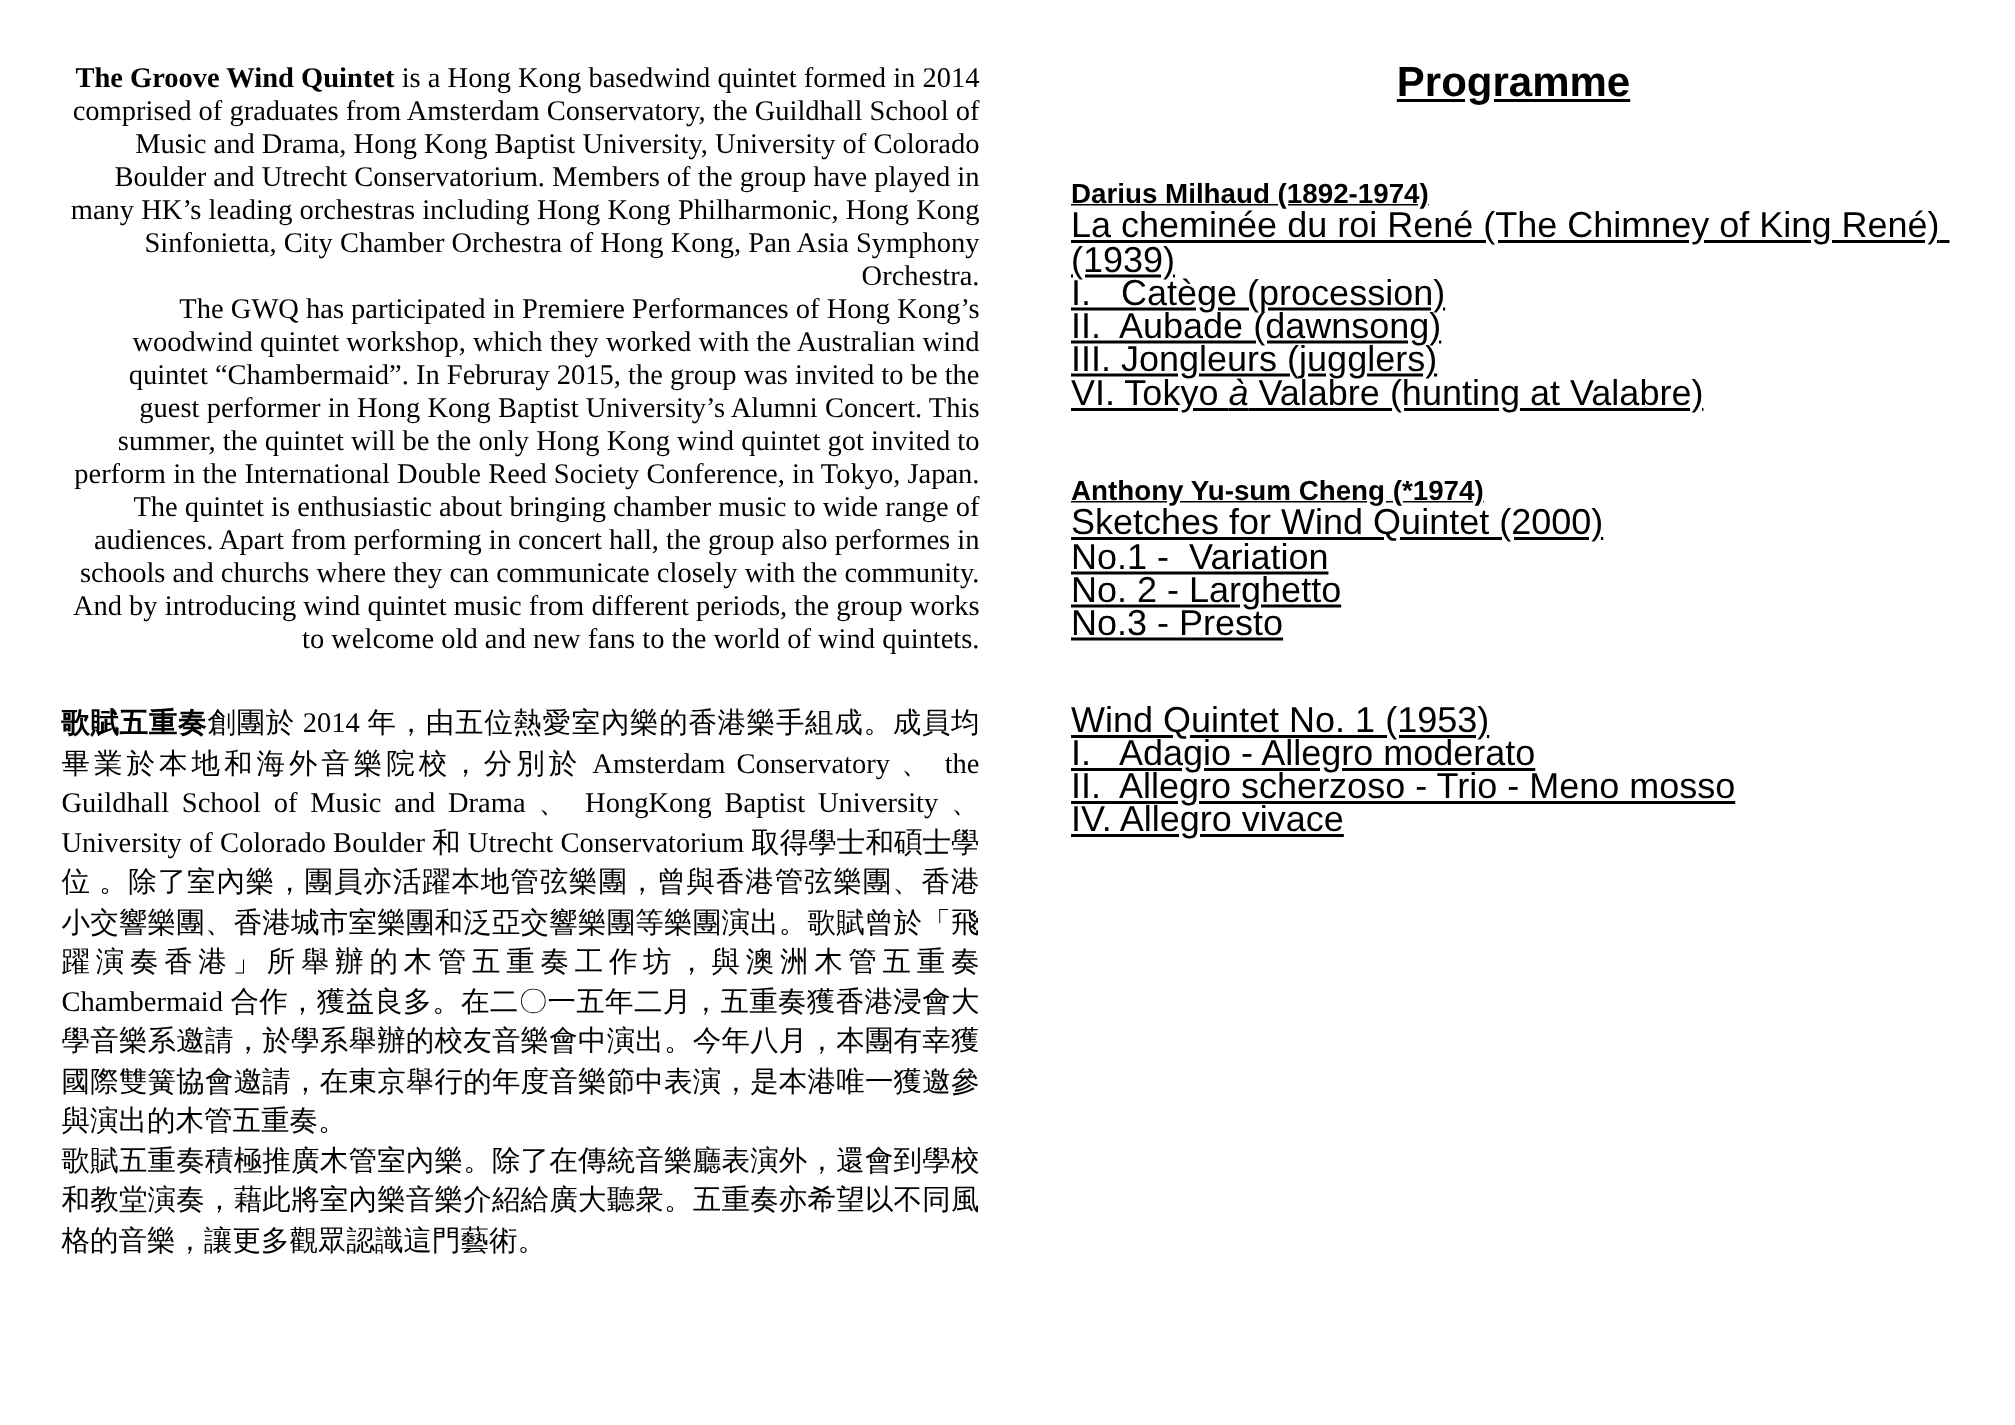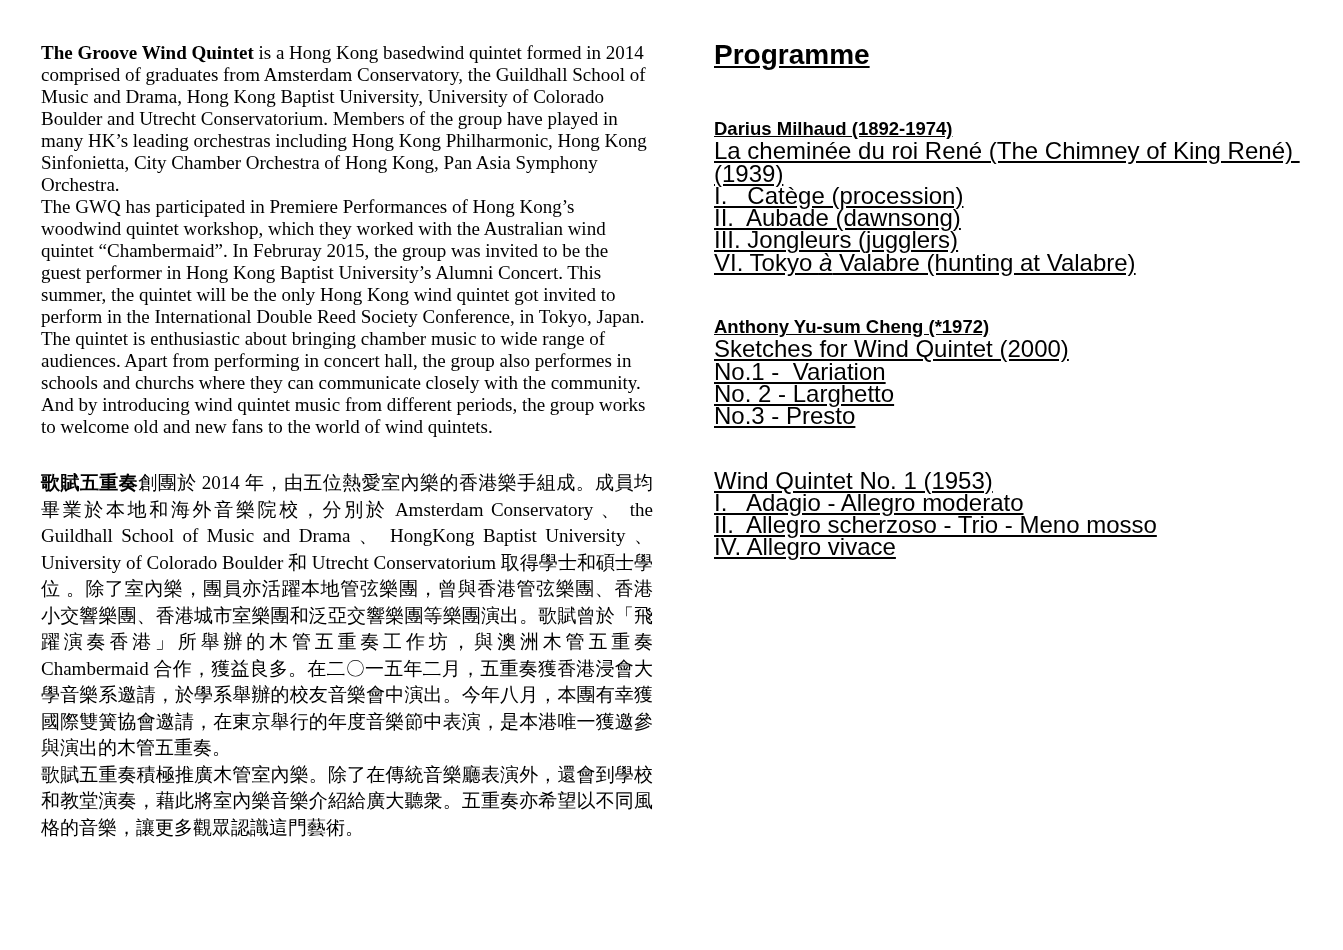--- a/index.html
+++ b/index.html
@@ -16,20 +16,21 @@
     position: absolute;
     left: 41px;
     top: 42px;
     width: 612px;
   }
   .para { margin: 0; }
   .en {
     font-family: "Liberation Serif", serif;
     font-size: 19px;
     line-height: 22px;
+    text-align: right;
   }
   .cn-block { margin-top: 32px; }
   .cn {
     font-family: "Liberation Serif", serif;
     font-size: 19px;
     line-height: 26.5px;
     text-align: justify;
   }
   .cn b, .en b { font-weight: bold; }
   
@@ -40,20 +41,21 @@
     width: 590px;
     font-family: "Liberation Sans", sans-serif;
   }
   .prog-heading {
     font-family: "Liberation Sans", sans-serif;
     font-size: 28px;
     line-height: 34px;
     font-weight: bold;
     text-decoration: underline;
     margin: 0 0 46px 0;
+    text-align: center;
   }
   .prog-section { margin-bottom: 42px; text-decoration: underline; }
   .composer {
     font-weight: bold;
     font-size: 18.5px;
     line-height: 22.3px;
     margin: 0;
   }
   .work, .movement {
     font-size: 24px;
@@ -90,21 +92,21 @@
     <section class="prog-section">
       <p class="composer">Darius Milhaud (1892-1974)</p>
       <p class="work">La cheminée du roi René (The Chimney of King René) (1939)</p>
       <p class="movement">I.   Catège (procession)</p>
       <p class="movement">II.  Aubade (dawnsong)</p>
       <p class="movement">III. Jongleurs (jugglers)</p>
       <p class="movement"><span>VI. Tokyo </span><i>à</i><span> Valabre (hunting at Valabre)</span></p>
     </section>
 
     <section class="prog-section">
-      <p class="composer">Anthony Yu-sum Cheng (*1972)</p>
+      <p class="composer">Anthony Yu-sum Cheng (*1974)</p>
       <p class="work">Sketches for Wind Quintet (2000)</p>
       <p class="movement">No.1 -  Variation</p>
       <p class="movement">No. 2 - Larghetto</p>
       <p class="movement">No.3 - Presto</p>
     </section>
 
     <section class="prog-section">
       <p class="work">Wind Quintet No. 1 (1953)</p>
       <p class="movement">I.   Adagio - Allegro moderato</p>
       <p class="movement">II.  Allegro scherzoso - Trio - Meno mosso</p>

